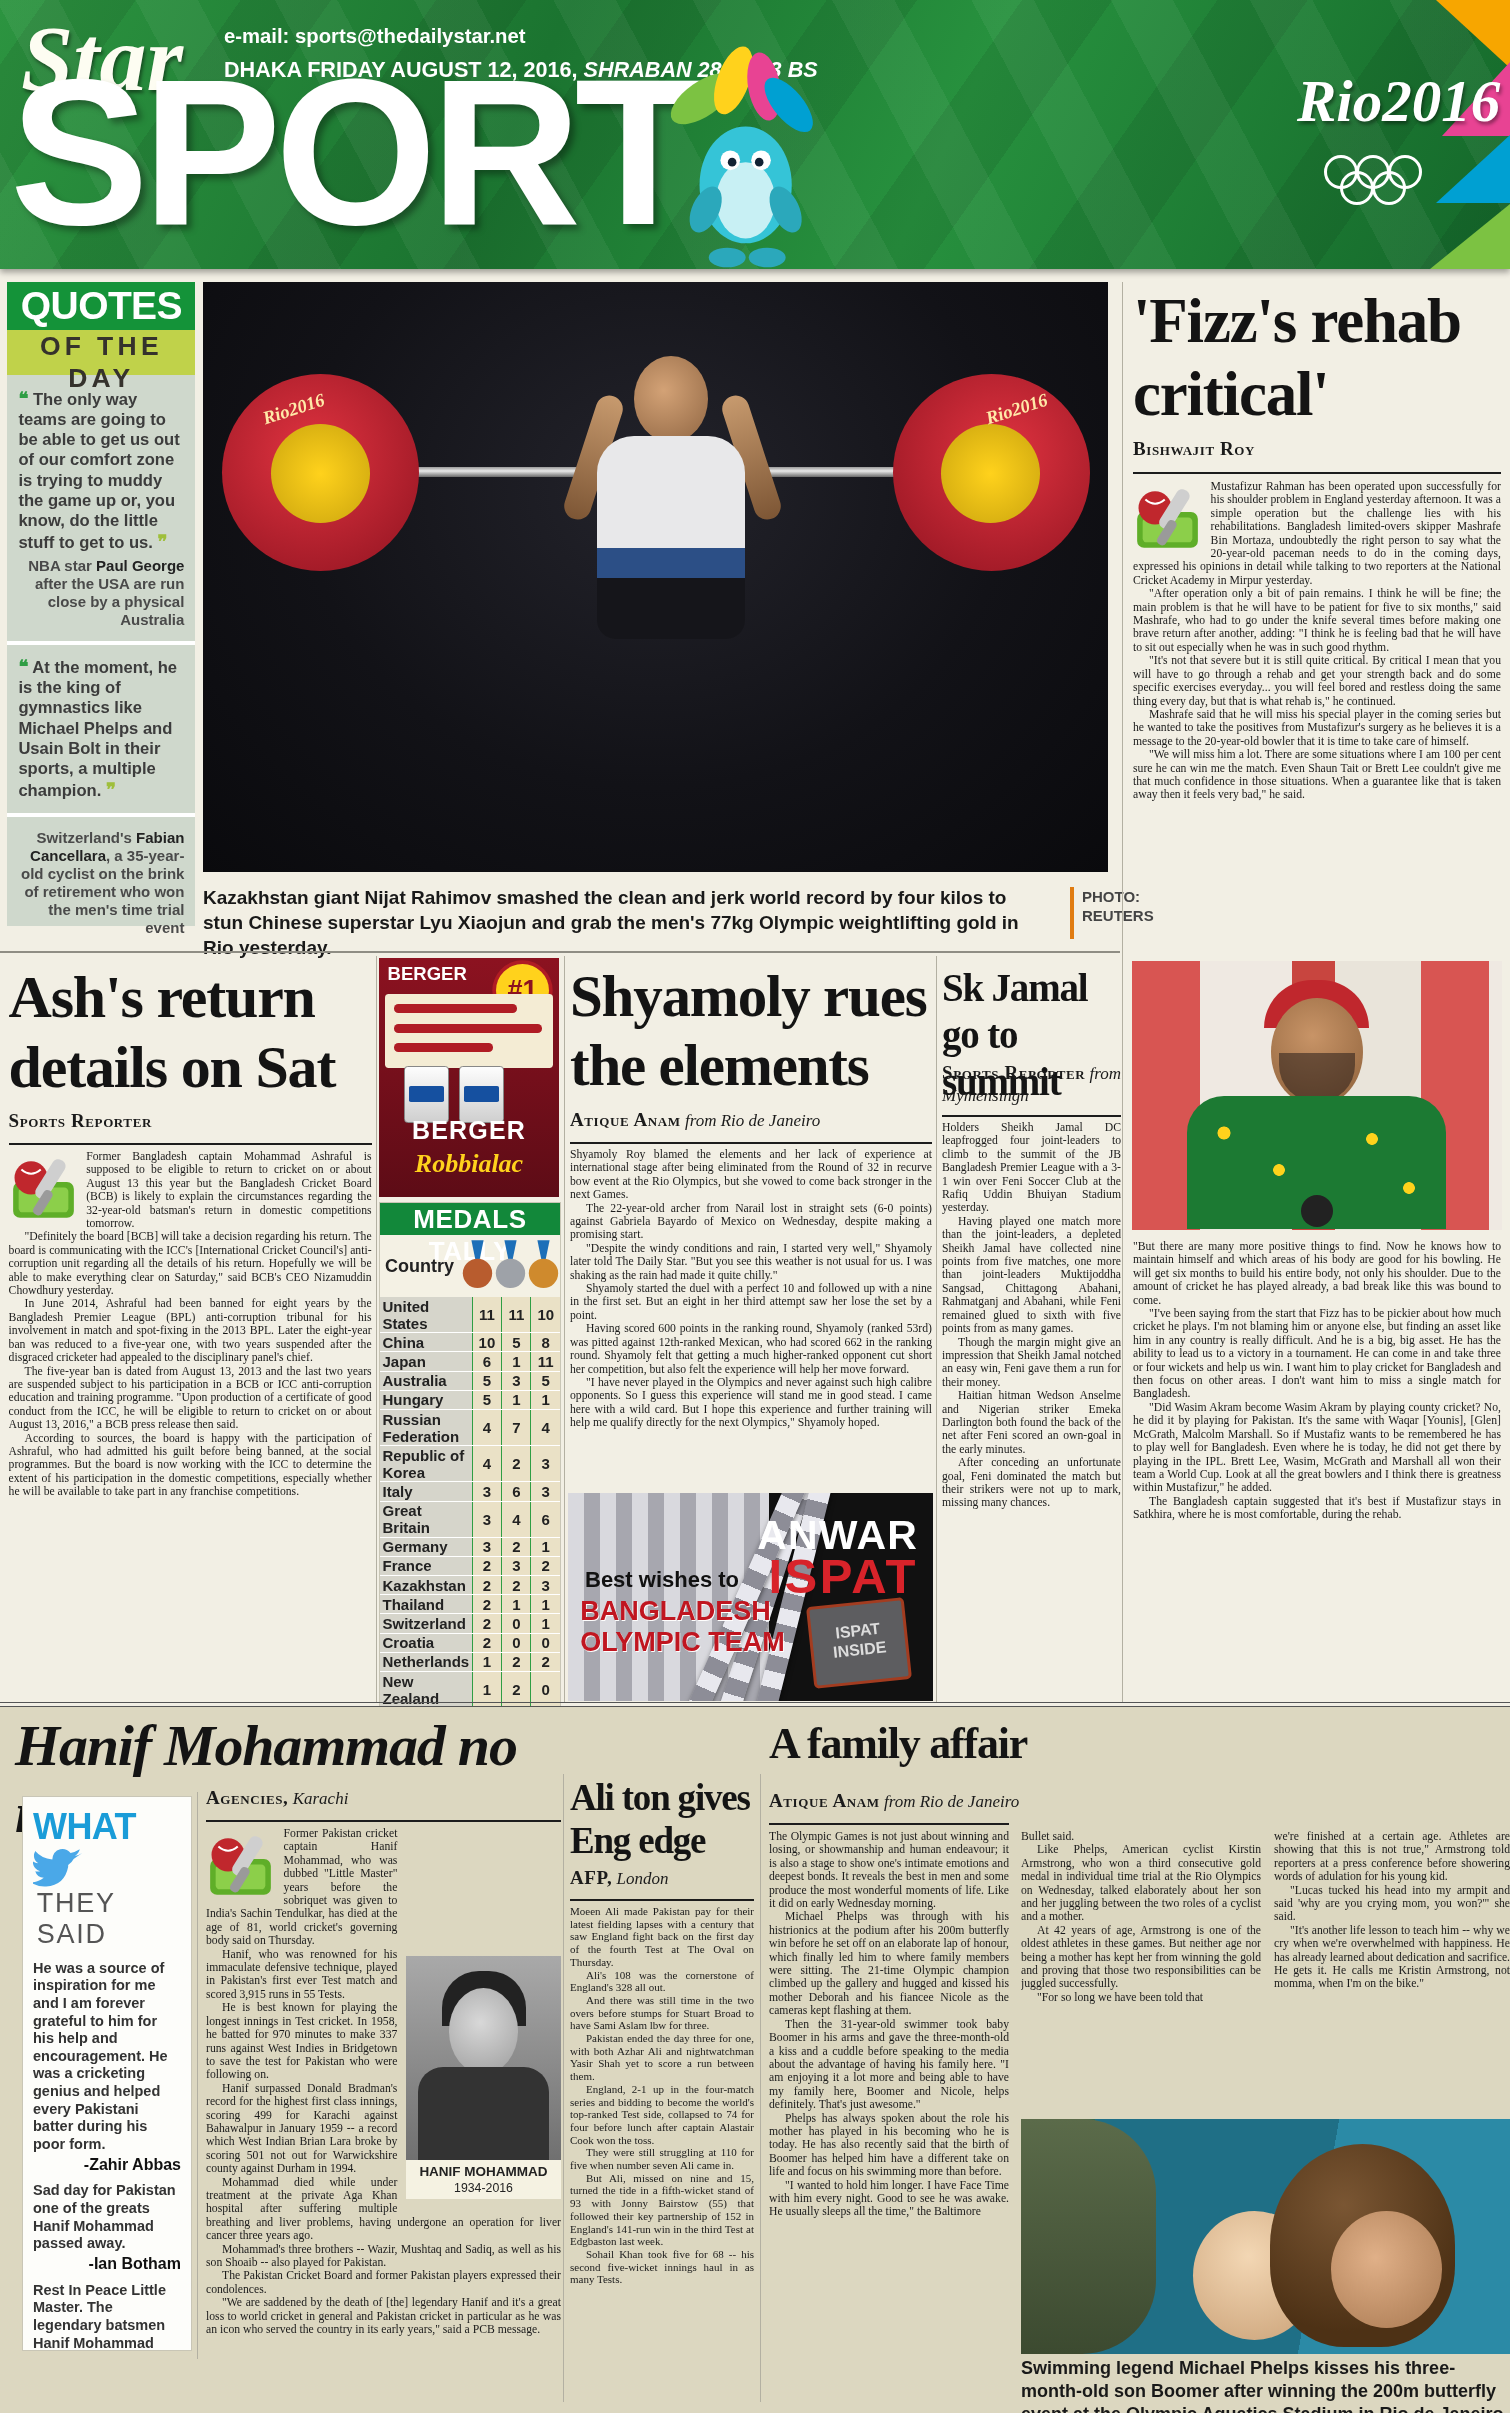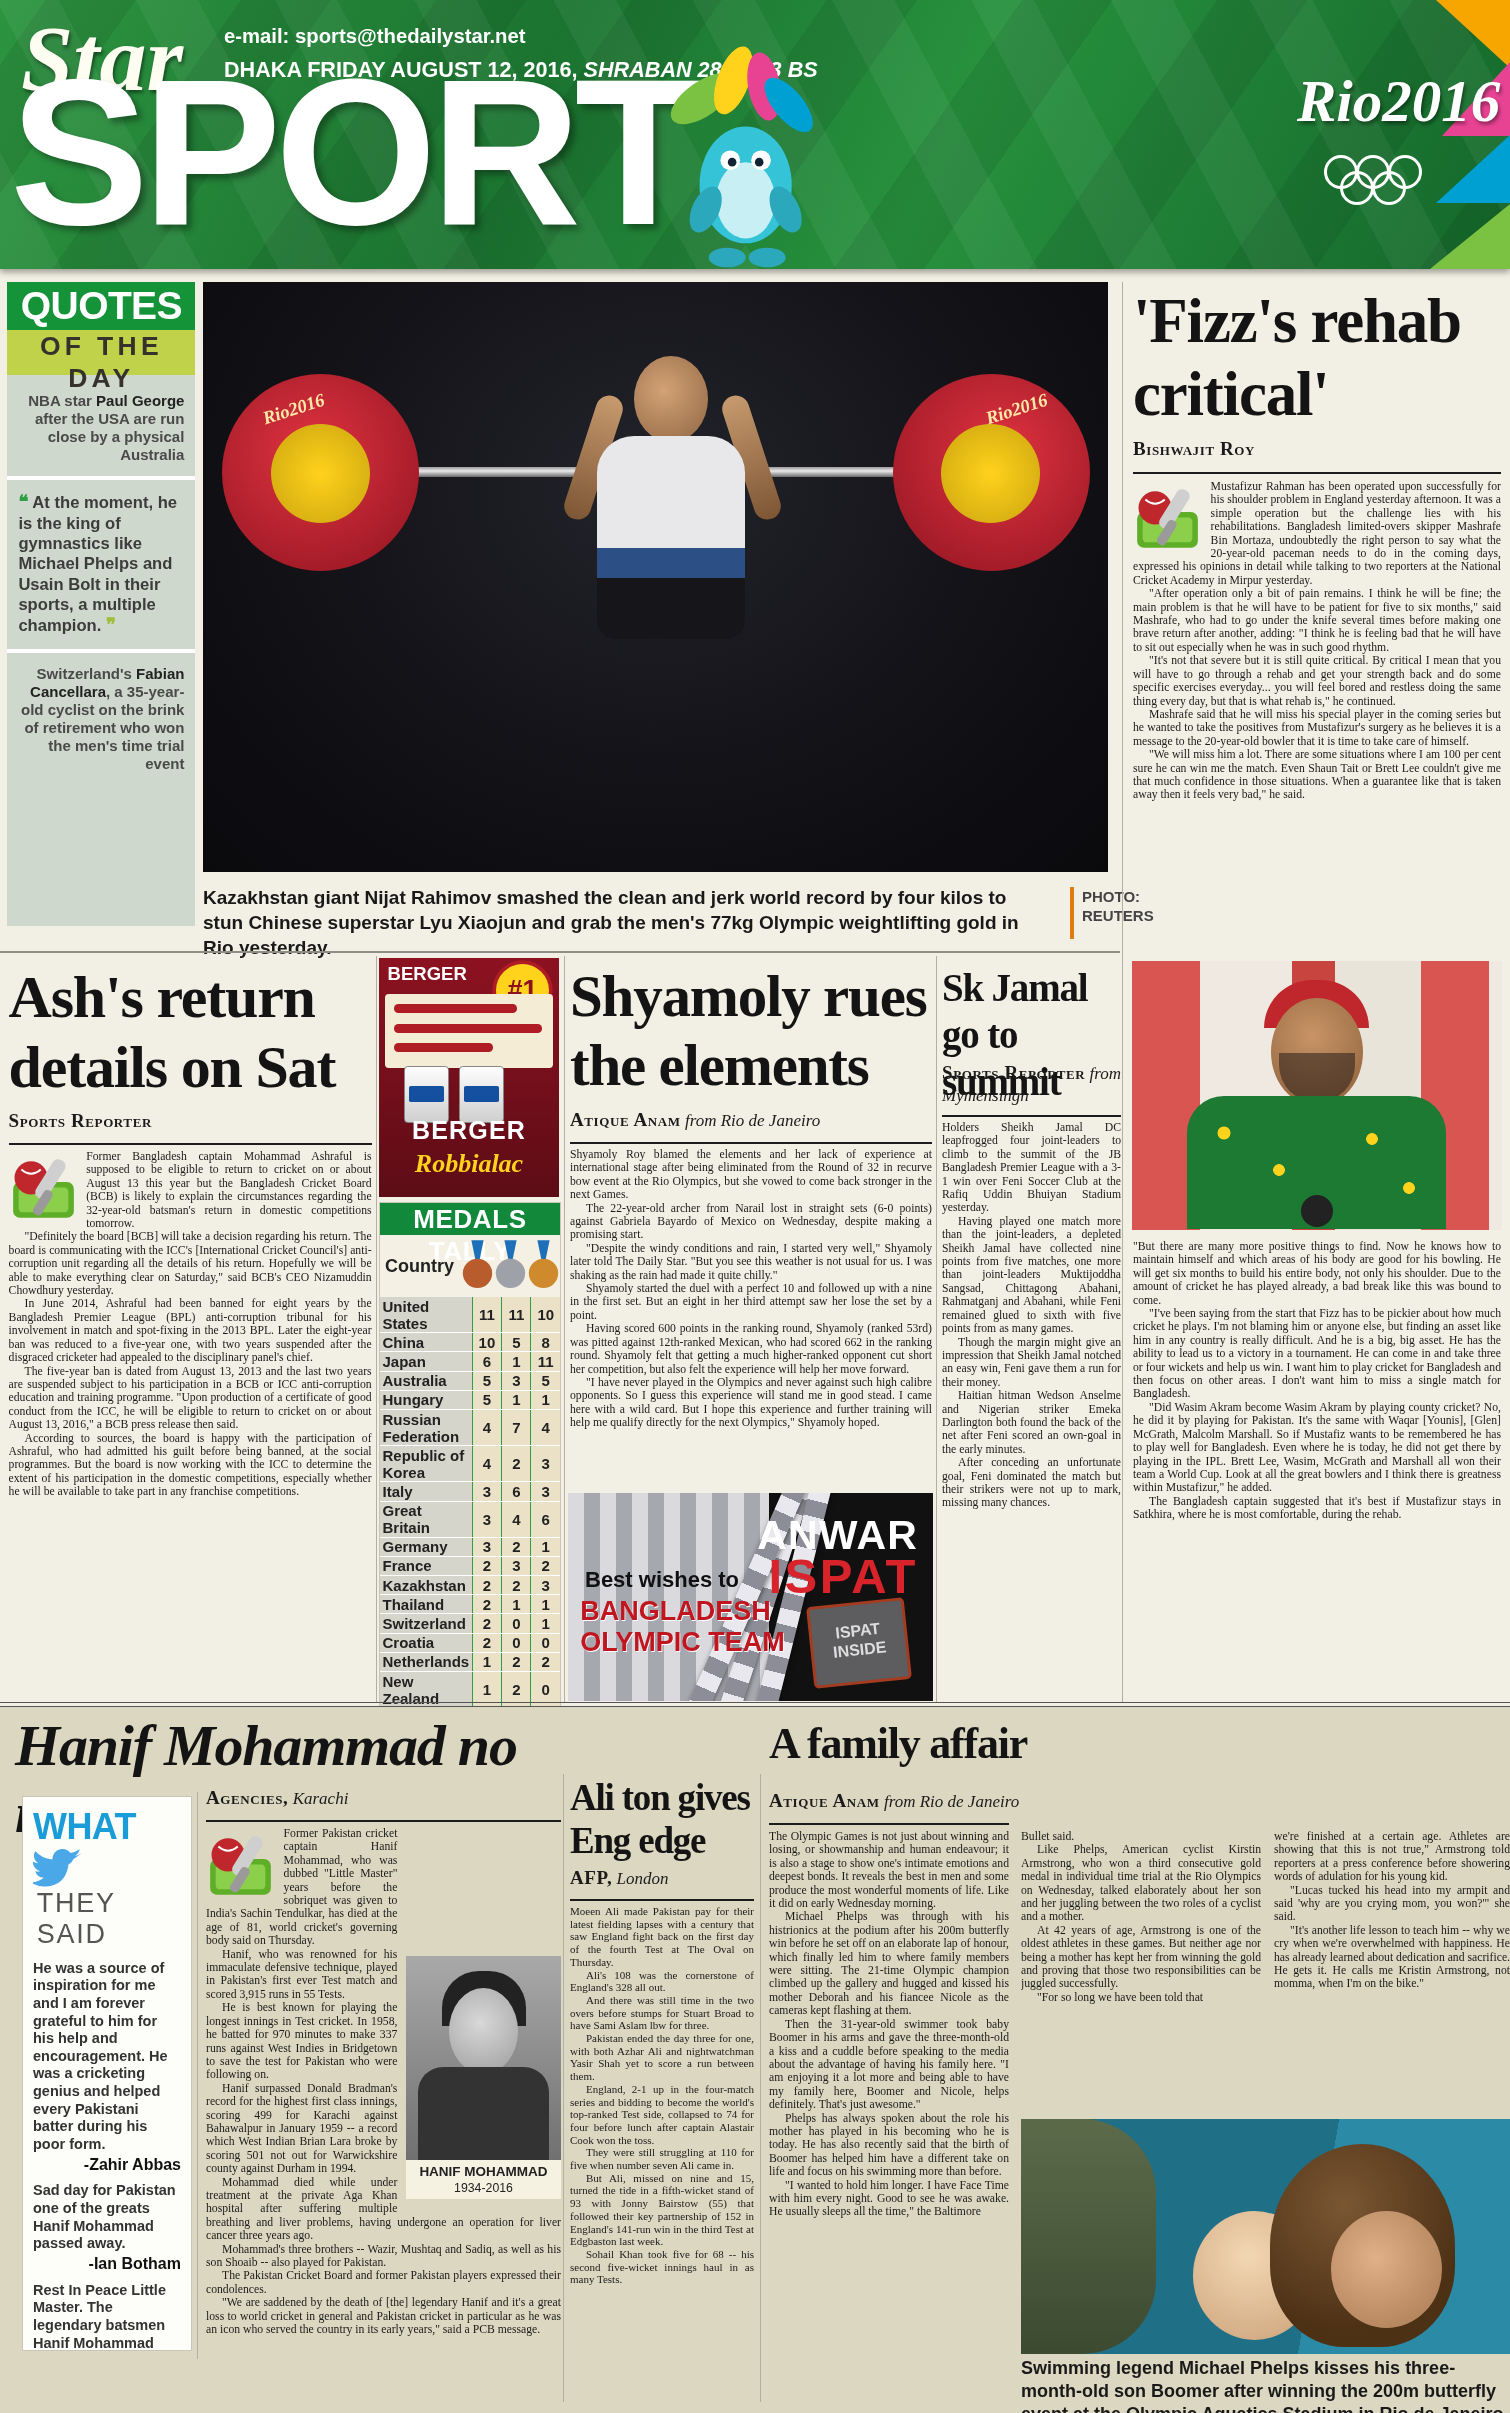--- a/index.html
+++ b/index.html
@@ -206,20 +206,21 @@
       <span class="ring" style="left:64px;top:0"></span>
       <span class="ring" style="left:16px;top:16px"></span>
       <span class="ring" style="left:48px;top:16px"></span>
     </div>
   </div>
 
   <div class="abs q-wrap">
     <div class="q-h1">QUOTES</div>
     <div class="q-h2">OF THE DAY</div>
     <div class="q-body">
+        <p class="qtext"><span class="qo">❝</span> The only way teams are going to be able to get us out of our comfort zone is trying to muddy the game up or, you know, do the little stuff to get to us. <span class="qc">❞</span></p>
         <p class="qattr"><span>NBA star </span><b>Paul George</b><span> after the USA are run close by a physical Australia</span></p>
         <div class="q-sep"></div>
         <p class="qtext"><span class="qo">❝</span> At the moment, he is the king of gymnastics like Michael Phelps and Usain Bolt in their sports, a multiple champion. <span class="qc">❞</span></p>
         <div class="q-sep"></div>
         <p class="qattr"><span>Switzerland's </span><b>Fabian Cancellara</b><span>, a 35-year-old cyclist on the brink of retirement who won the men's time trial event</span></p>
       </div>
   </div>
 
   <div class="abs main-photo">
     <div class="bar"></div>

